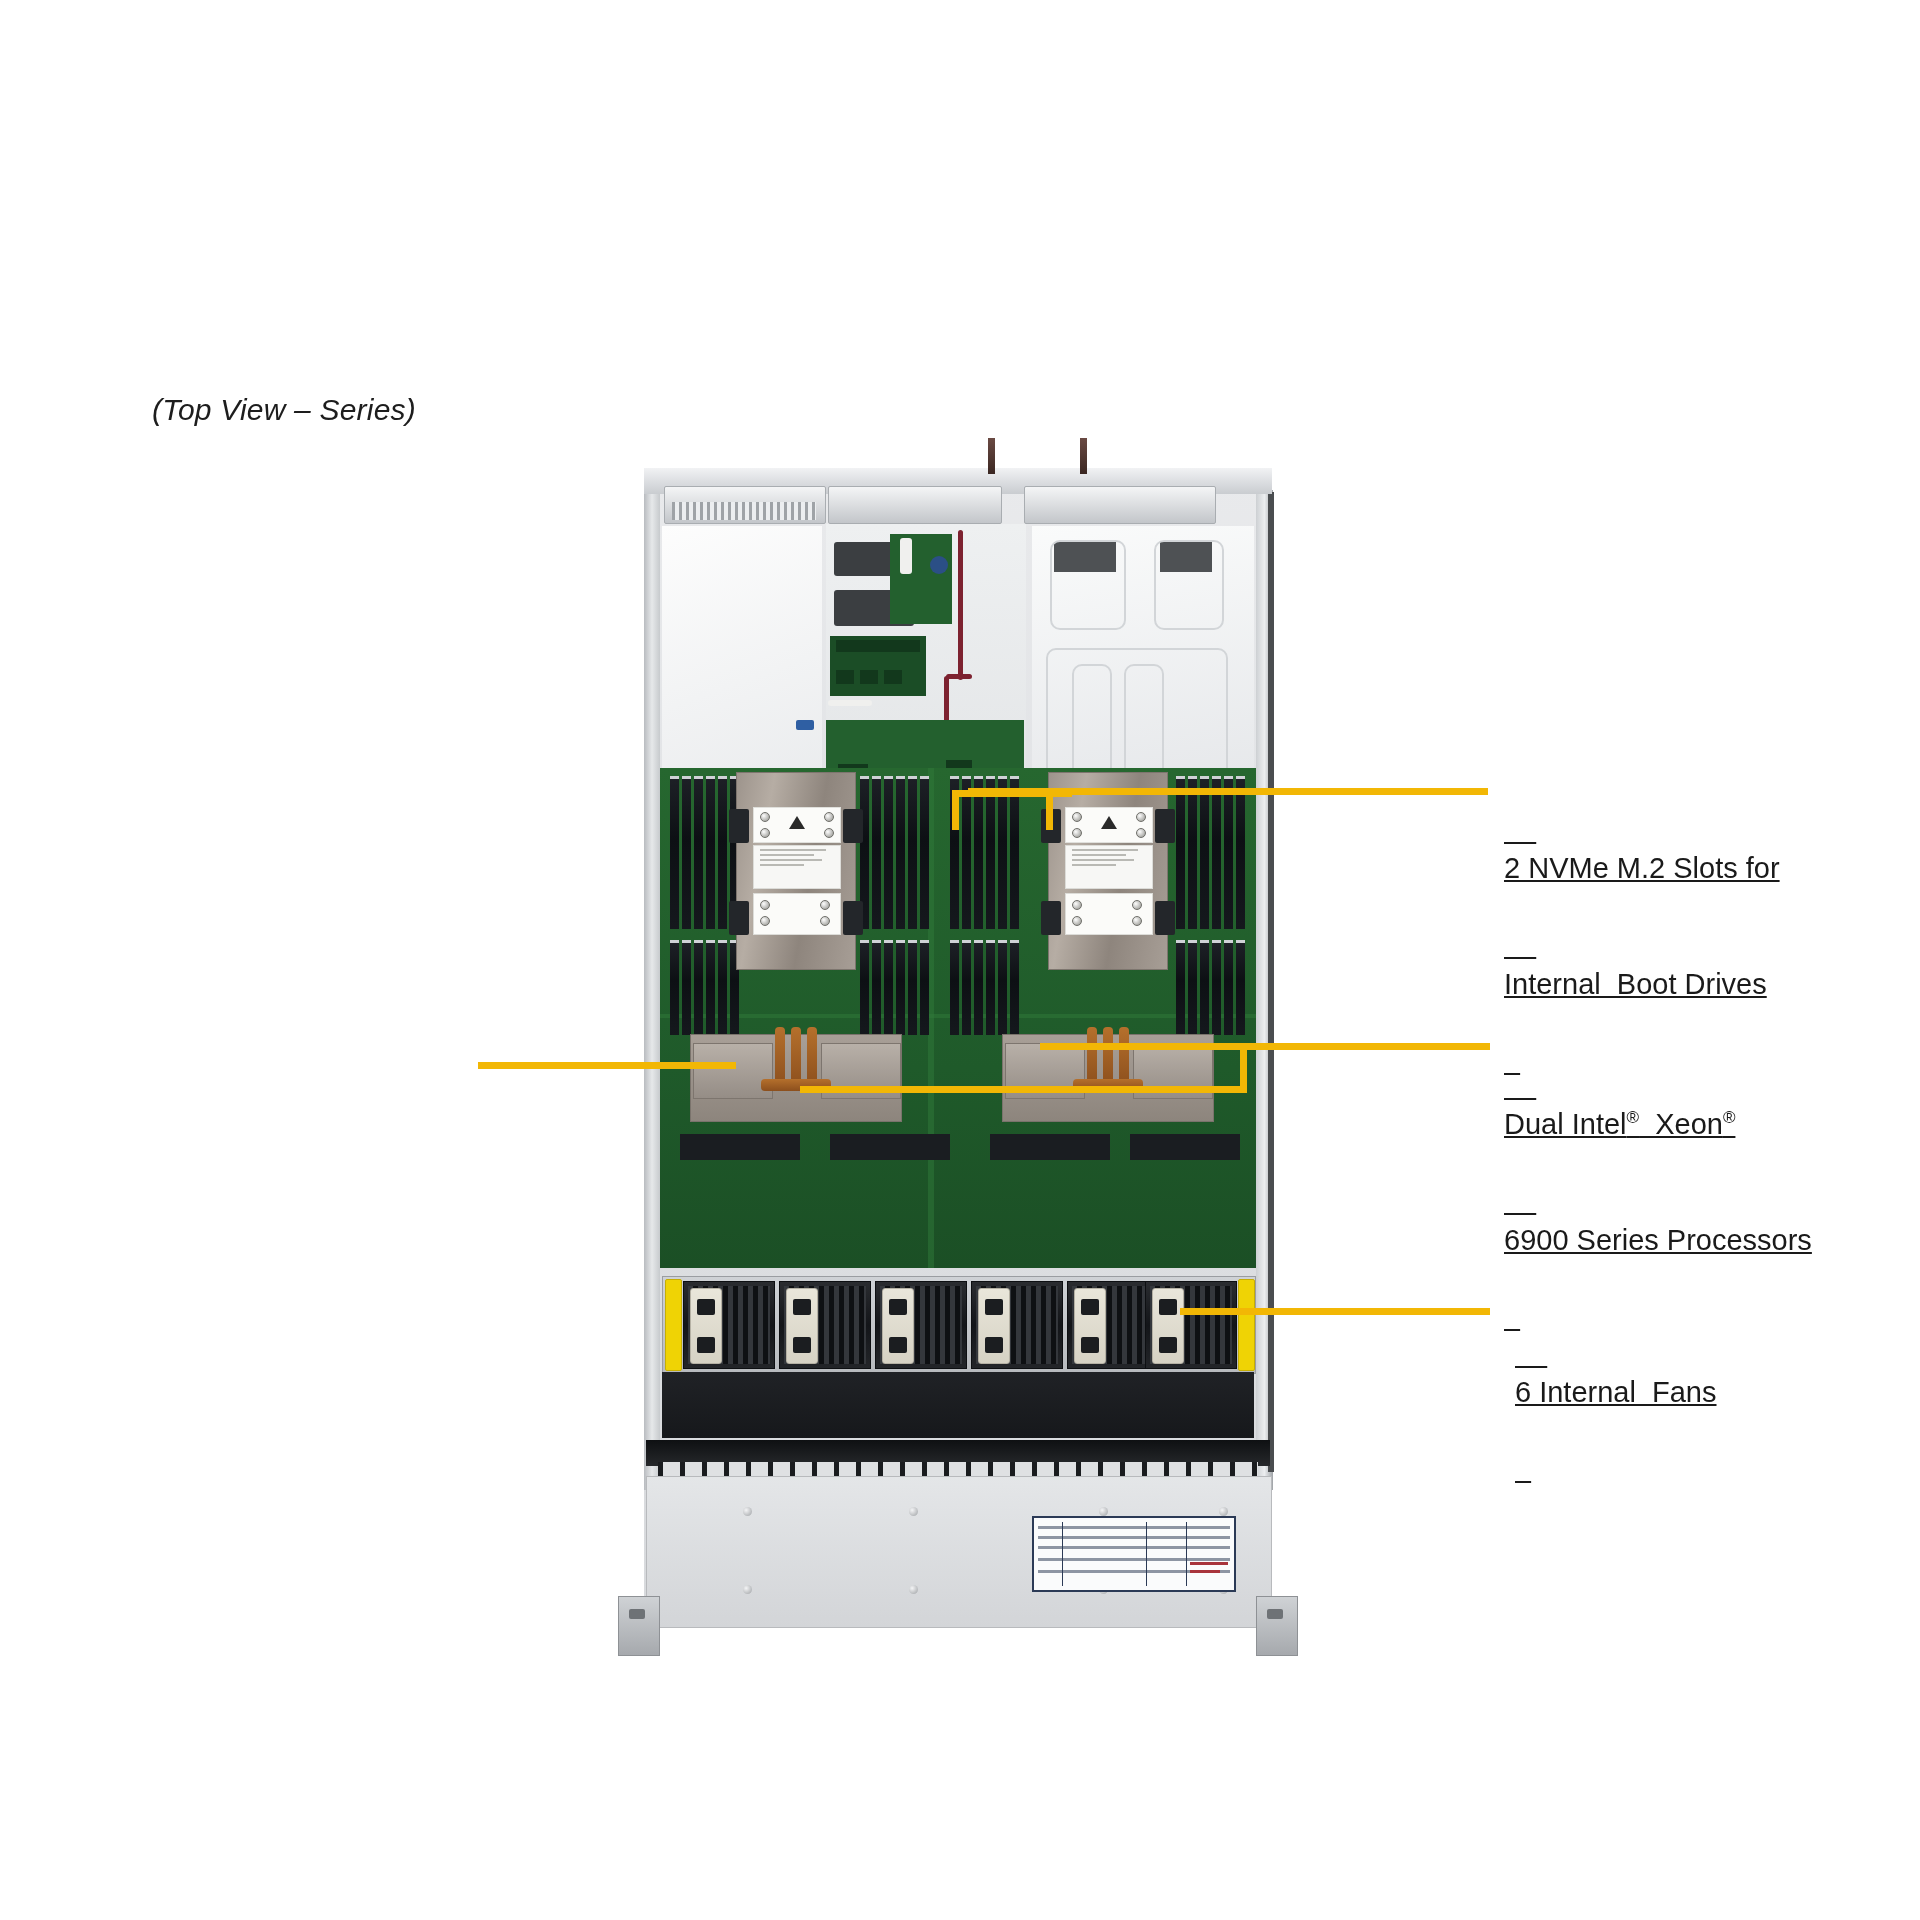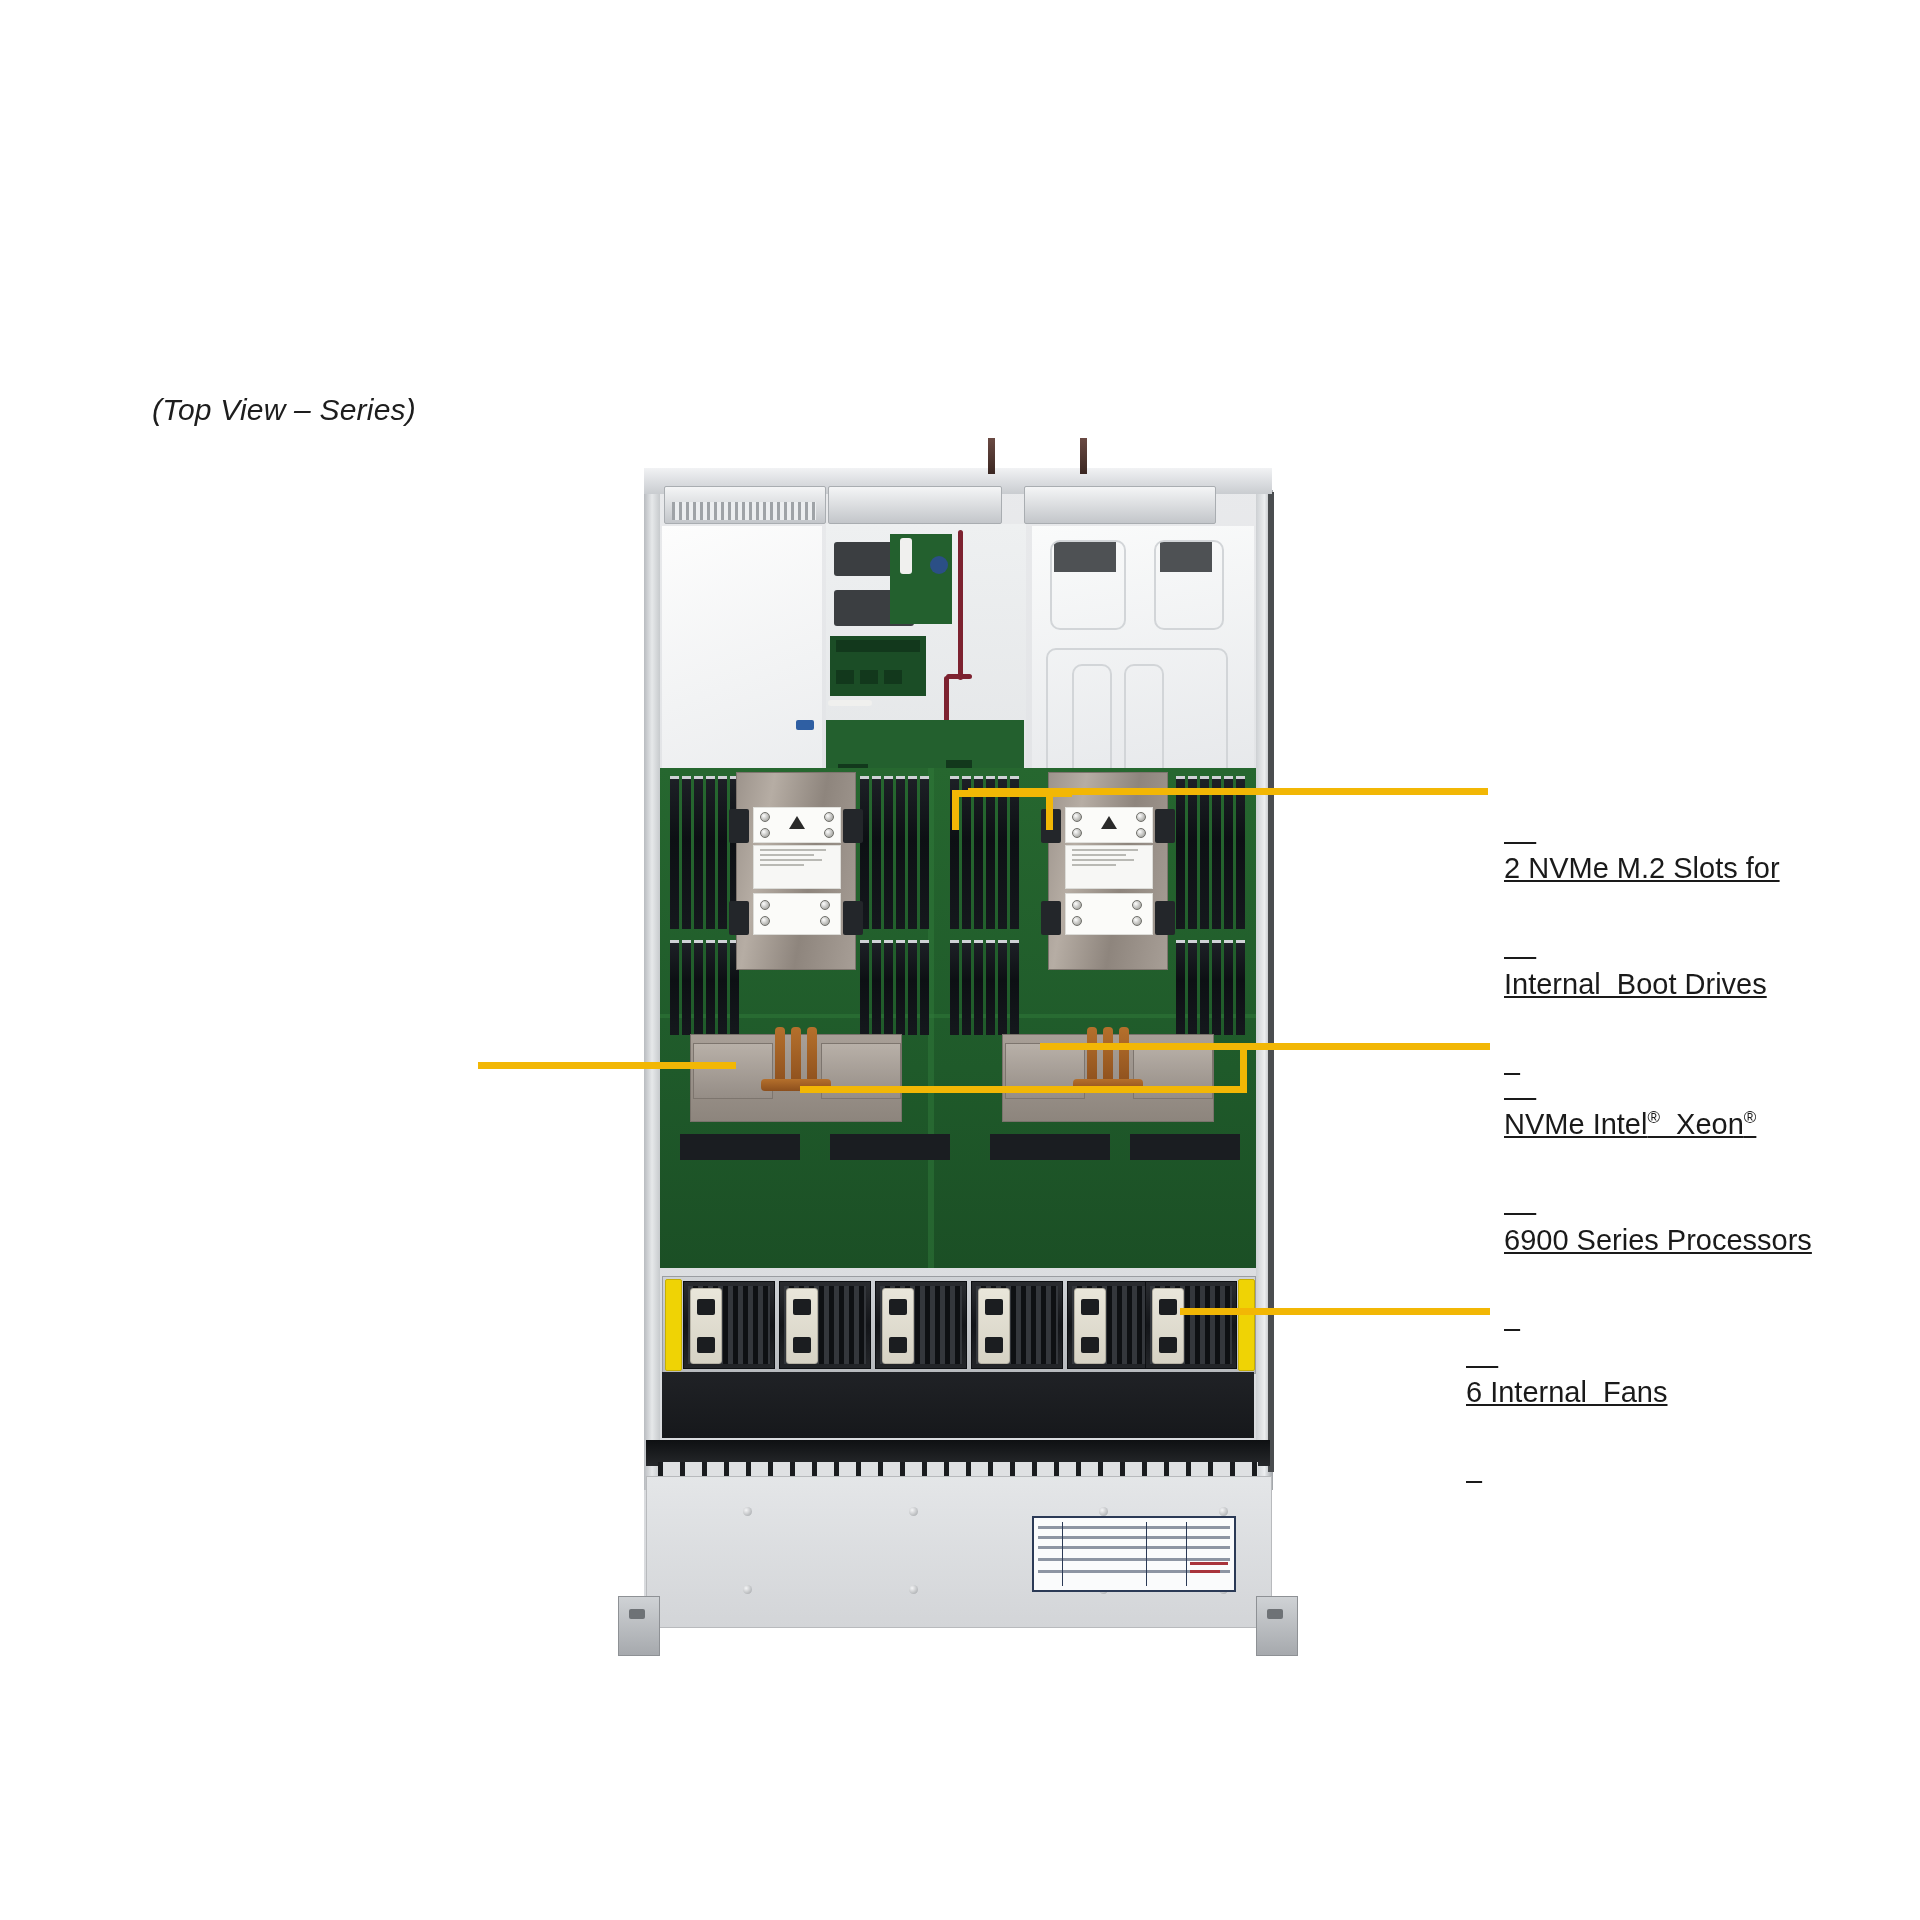--- a/index.html
+++ b/index.html
@@ -18,21 +18,21 @@
     position:absolute;left:152px;top:393px;
     font-size:30px;font-style:italic;color:#1d1d1d;
     letter-spacing:.2px;white-space:nowrap;
   }
 
   
   .callout{position:absolute;font-size:29px;color:#1a1a1a;line-height:1.33;white-space:pre;text-decoration:underline;}
   .callout sup{font-size:17px;vertical-align:super;line-height:0;}
   #label-m2{left:1504px;top:772px;}
   #label-cpu{left:1504px;top:1028px;}
-  #label-fans{left:1466px;top:1296px;}
+  #label-fans{left:1515px;top:1296px;}
   #label-dimm{left:148px;top:1050px;}
 
   
   .lead{position:absolute;background:#f2b705;}
   .lead-h{height:7px;}
   .lead-v{width:7px;}
 
   
   #lead-m2-h{left:968px;top:788px;width:520px;}
   #lead-m2-left-h{left:952px;top:790px;width:120px;height:7px;}
@@ -474,21 +474,21 @@
   <div class="lead lead-h" id="lead-cpu-bracket-h"></div>
 
   <div class="lead lead-h" id="lead-fans"></div>
 
   <div class="callout" id="label-m2">
     <div>2 NVMe M.2 Slots for</div>
     <div>Internal  Boot Drives</div>
   </div>
 
   <div class="callout" id="label-cpu">
-    <div><span>NVMe Intel</span><sup>®</sup><span>  Xeon</span><sup>®</sup></div>
+    <div><span>Dual Intel</span><sup>®</sup><span>  Xeon</span><sup>®</sup></div>
     <div>6900 Series Processors</div>
   </div>
 
   <div class="callout" id="label-fans">
     <div>6 Internal  Fans</div>
   </div>
 
 
 </div>
 

